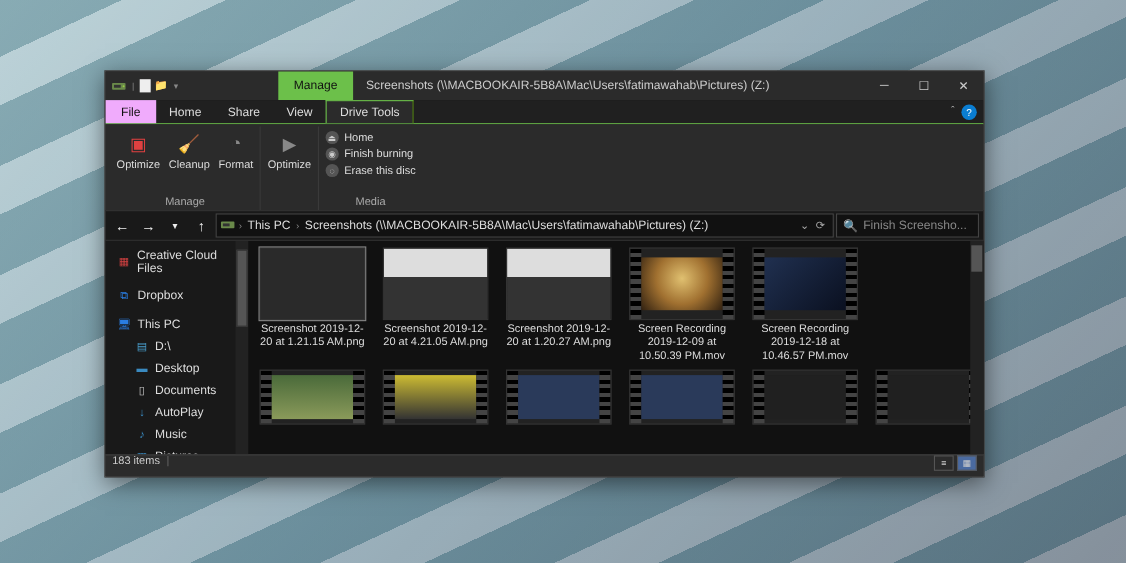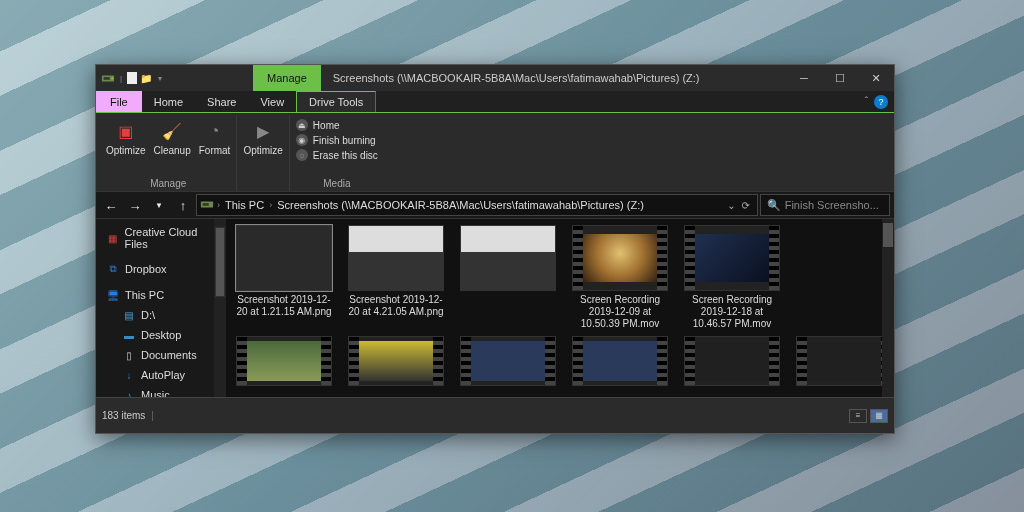--- a/index.html
+++ b/index.html
@@ -58,21 +58,21 @@
 .film-b .inner { background: linear-gradient(135deg, #203050, #0a1020); }
 .file-label { line-height: 1.2; word-wrap: break-word; max-width: 100px; }
 .row2 .thumb { height: 50px; }
 .row2 .film .inner { top: 4px; bottom: 4px; }
 .r2a .inner { background: linear-gradient(#4a6a3a, #8a9a5a); }
 .r2b .inner { background: linear-gradient(#ccbb33, #333); }
 .r2c .inner, .r2d .inner { background: #2a3a5a; }
 .r2e .inner, .r2f .inner { background: #202020; }
 .content-scroll { position: absolute; right: 0; top: 0; width: 12px; height: 100%; background: #222; }
 .content-scroll .thumb-sb { position: absolute; left: 1px; width: 10px; background: #555; top: 4px; height: 24px; }
-.statusbar { height: 36px; background: #2b2b2b; display: flex; align-items: center; font-size: 10px; color: #ccc; padding: 0 6px; border-top: 1px solid #444; }
+.statusbar { height: 20px; background: #2b2b2b; display: flex; align-items: flex-start; font-size: 10px; color: #ccc; padding: 0 6px; border-top: 1px solid #444; }
 .statusbar .spacer { flex: 1; }
 .view-toggle { width: 18px; height: 14px; border: 1px solid #555; margin-left: 3px; display: flex; align-items: center; justify-content: center; font-size: 8px; }
 .view-toggle.active { background: #4a6aa0; }
 .drive-icon-svg { width: 14px; height: 14px; }
 </style>
 </head>
 <body>
 <div class="bg-stripes"></div>
 
 <div class="window">
@@ -237,20 +237,21 @@
         <div class="file-item selected">
           <div class="thumb img-style"></div>
           <div class="file-label">Screenshot 2019-12-20 at 1.21.15 AM.png</div>
         </div>
         <div class="file-item">
           <div class="thumb img-style"></div>
           <div class="file-label">Screenshot 2019-12-20 at 4.21.05 AM.png</div>
         </div>
         <div class="file-item">
           <div class="thumb img-style"></div>
+          <div class="file-label">Screenshot 2019-12-20 at 1.20.27 AM.png</div>
         </div>
         <div class="file-item">
           <div class="thumb film film-a">
               <div class="inner"></div>
             </div>
           <div class="file-label">Screen Recording 2019-12-09 at 10.50.39 PM.mov</div>
         </div>
         <div class="file-item">
           <div class="thumb film film-b">
               <div class="inner"></div>

